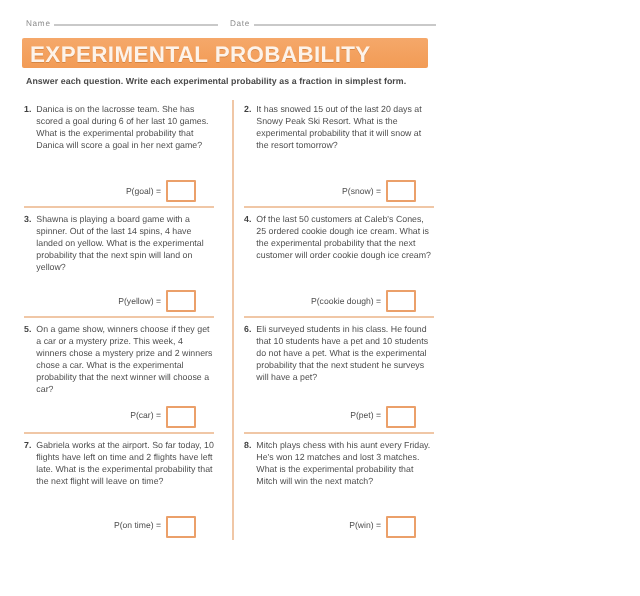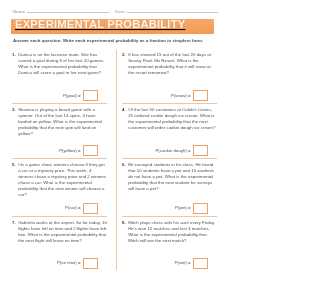--- a/index.html
+++ b/index.html
@@ -42,24 +42,23 @@
     margin-bottom: 1px;
   }
 
   
   .banner {
     margin: 5px 16px 0 11px;
     height: 15px;
     background: linear-gradient(180deg, #f5a86a 0%, #f29b55 100%);
     border-radius: 1px;
     display: flex;
-    align-items: flex-start;
+    align-items: flex-end;
     padding-left: 4px;
     overflow: hidden;
-    text-decoration: underline;
   }
   .banner-title {
     font-size: 11.2px;
     font-weight: 700;
     letter-spacing: 0.2px;
     color: #fdf3ea;
     line-height: 11px;
     white-space: nowrap;
     text-shadow: 0 0.4px 0 rgba(160,90,30,0.35);
   }

